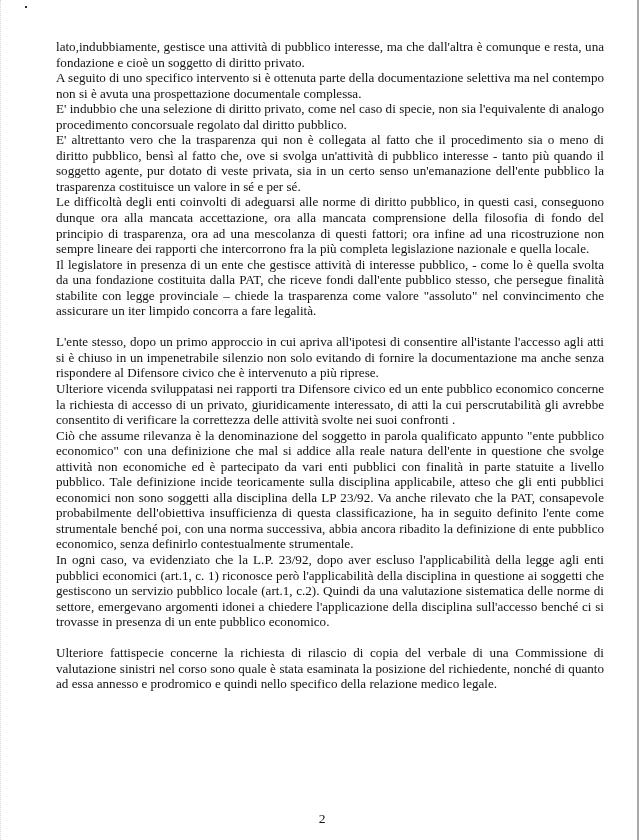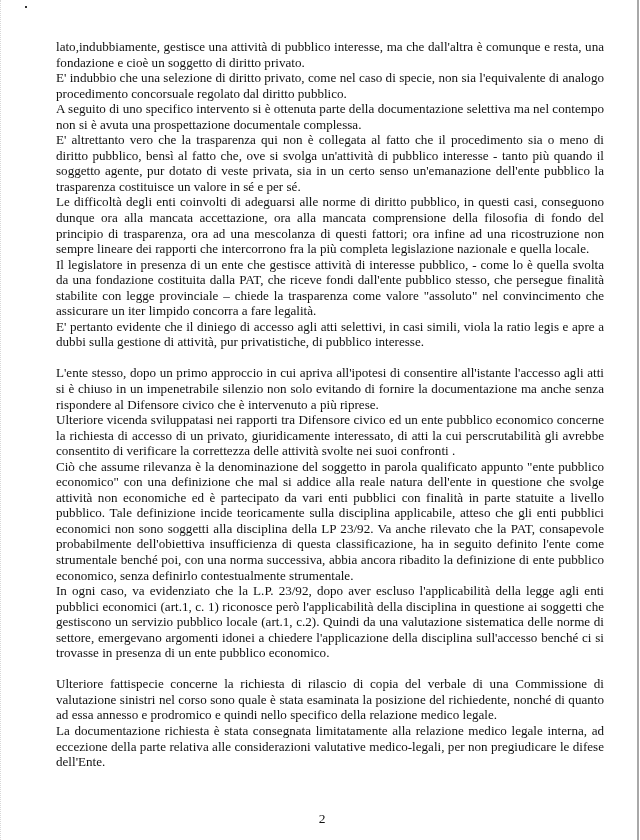--- a/index.html
+++ b/index.html
@@ -67,38 +67,36 @@
 </head>
 <body>
 
 <div class="left-edge"></div>
 <div class="right-edge"></div>
 <div class="scan-mark"></div>
 
 <div class="page">
   <section>
     <p>lato,indubbiamente, gestisce una attività di pubblico interesse, ma che dall'altra è comunque e resta, una fondazione e cioè un soggetto di diritto privato.</p>
+    <p>A seguito di uno specifico intervento si è ottenuta parte della documentazione selettiva ma nel contempo non si è avuta una prospettazione documentale complessa.</p>
     <p>E' indubbio che una selezione di diritto privato, come nel caso di specie, non sia l'equivalente di analogo procedimento concorsuale regolato dal diritto pubblico.</p>
-    <p>A seguito di uno specifico intervento si è ottenuta parte della documentazione selettiva ma nel contempo non si è avuta una prospettazione documentale complessa.</p>
     <p>E' altrettanto vero che la trasparenza qui non è collegata al fatto che il procedimento sia o meno di diritto pubblico, bensì al fatto che, ove si svolga un'attività di pubblico interesse - tanto più quando il soggetto agente, pur dotato di veste privata, sia in un certo senso un'emanazione dell'ente pubblico la trasparenza costituisce un valore in sé e per sé.</p>
     <p>Le difficoltà degli enti coinvolti di adeguarsi alle norme di diritto pubblico, in questi casi, conseguono dunque ora alla mancata accettazione, ora alla mancata comprensione della filosofia di fondo del principio di trasparenza, ora ad una mescolanza di questi fattori; ora infine ad una ricostruzione non sempre lineare dei rapporti che intercorrono fra la più completa legislazione nazionale e quella locale.</p>
     <p>Il legislatore in presenza di un ente che gestisce attività di interesse pubblico, - come lo è quella svolta da una fondazione costituita dalla PAT, che riceve fondi dall'ente pubblico stesso, che persegue finalità stabilite con legge provinciale – chiede la trasparenza come valore "assoluto" nel convincimento che assicurare un iter limpido concorra a fare legalità.</p>
-    <p>E' pertanto evidente che il diniego di accesso agli atti selettivi, in casi simili, viola la ratio legis e apre a dubbi sulla gestione di attività, pur privatistiche, di pubblico interesse.</p>
   </section>
 
   <div class="gap"></div>
 
   <section>
     <p>L'ente stesso, dopo un primo approccio in cui apriva all'ipotesi di consentire all'istante l'accesso agli atti si è chiuso in un impenetrabile silenzio non solo evitando di fornire la documentazione ma anche senza rispondere al Difensore civico che è intervenuto a più riprese.</p>
     <p>Ulteriore vicenda sviluppatasi nei rapporti tra Difensore civico ed un ente pubblico economico concerne la richiesta di accesso di un privato, giuridicamente interessato, di atti la cui perscrutabilità gli avrebbe consentito di verificare la correttezza delle attività svolte nei suoi confronti .</p>
     <p>Ciò che assume rilevanza è la denominazione del soggetto in parola qualificato appunto "ente pubblico economico" con una definizione che mal si addice alla reale natura dell'ente in questione che svolge attività non economiche ed è partecipato da vari enti pubblici con finalità in parte statuite a livello pubblico. Tale definizione incide teoricamente sulla disciplina applicabile, atteso che gli enti pubblici economici non sono soggetti alla disciplina della LP 23/92. Va anche rilevato che la PAT, consapevole probabilmente dell'obiettiva insufficienza di questa classificazione, ha in seguito definito l'ente come strumentale benché poi, con una norma successiva, abbia ancora ribadito la definizione di ente pubblico economico, senza definirlo contestualmente strumentale.</p>
     <p>In ogni caso, va evidenziato che la L.P. 23/92, dopo aver escluso l'applicabilità della legge agli enti pubblici economici (art.1, c. 1) riconosce però l'applicabilità della disciplina in questione ai soggetti che gestiscono un servizio pubblico locale (art.1, c.2). Quindi da una valutazione sistematica delle norme di settore, emergevano argomenti idonei a chiedere l'applicazione della disciplina sull'accesso benché ci si trovasse in presenza di un ente pubblico economico.</p>
   </section>
 
   <div class="gap"></div>
 
   <section>
     <p>Ulteriore fattispecie concerne la richiesta di rilascio di copia del verbale di una Commissione di valutazione sinistri nel corso sono quale è stata esaminata la posizione del richiedente, nonché di quanto ad essa annesso e prodromico e quindi nello specifico della relazione medico legale.</p>
-    <p>La documentazione richiesta è stata consegnata limitatamente alla relazione medico legale interna, ad eccezione della parte relativa alle considerazioni valutative medico-legali, per non pregiudicare le difese dell'Ente.</p>
   </section>
 </div>
 
 <div class="page-number">2</div>
 
 </body></html>

